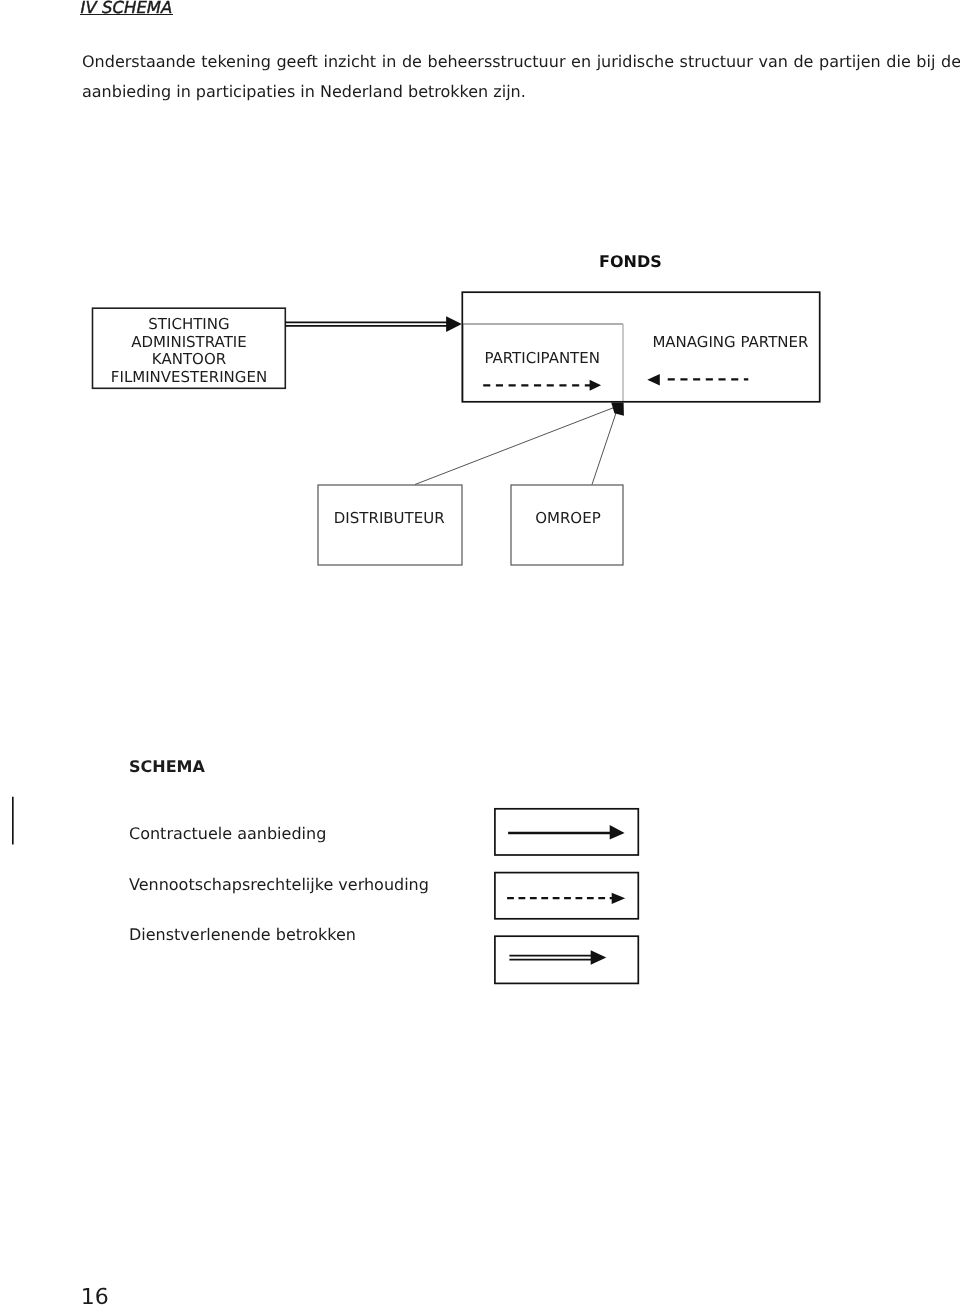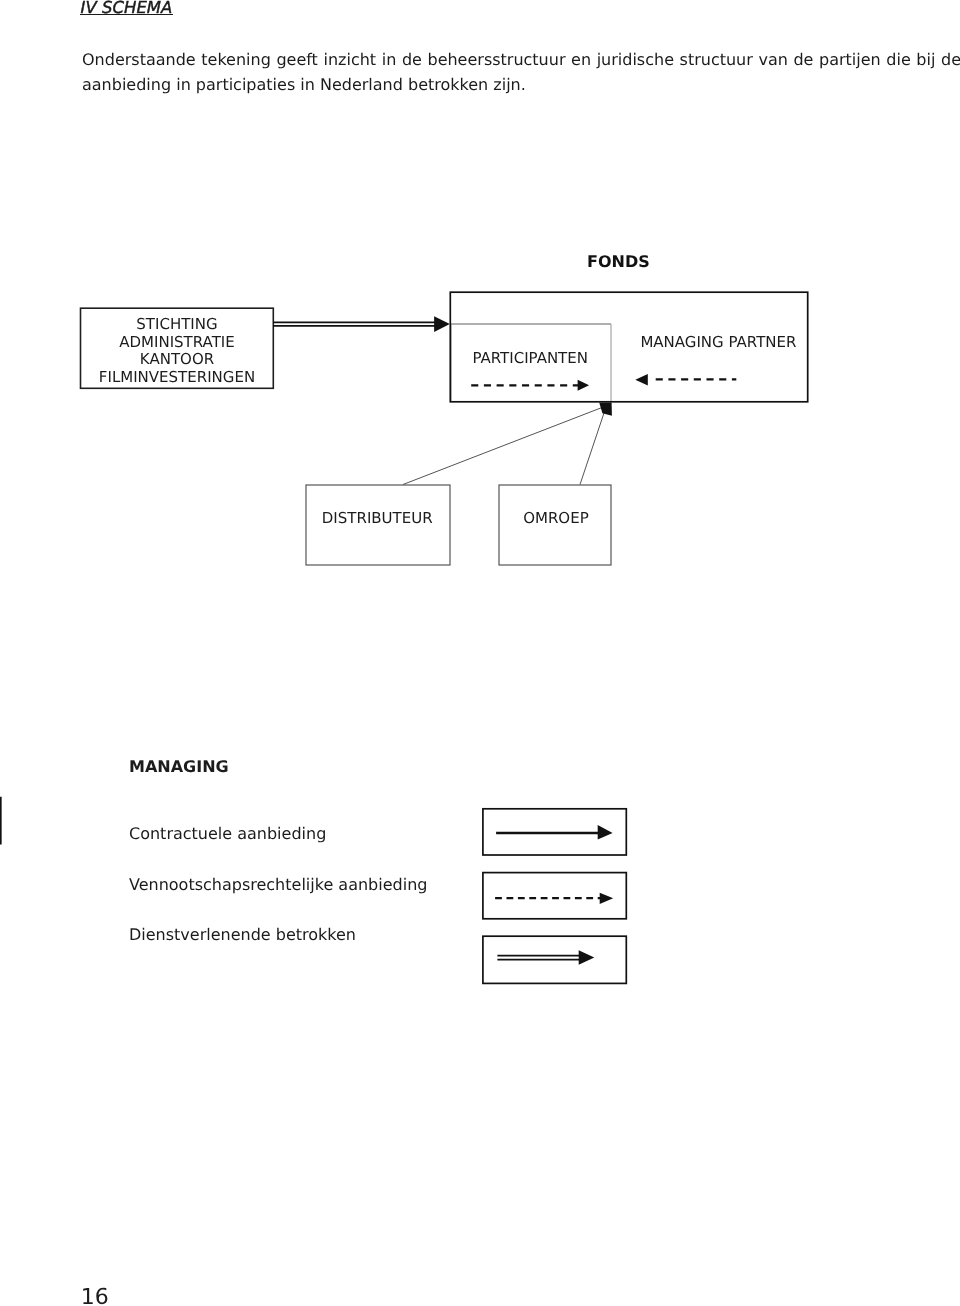--- a/index.html
+++ b/index.html
@@ -5,24 +5,24 @@
 <style>
   html,body{margin:0;padding:0;background:#ffffff;}
   body{width:960px;height:1306px;position:relative;overflow:hidden;
        font-family:"DejaVu Sans",sans-serif;color:#1c1c1c;-webkit-font-smoothing:antialiased;text-rendering:geometricPrecision;}
   .page{position:absolute;left:0;top:0;width:960px;height:1306px;will-change:opacity;transform:translateZ(0);}
 
   #heading{position:absolute;left:80.6px;top:-2px;font-size:16.5px;font-weight:normal;font-style:italic;
            white-space:nowrap;-webkit-text-stroke:0.42px #1c1c1c;}
   #heading-underline{position:absolute;left:80px;top:13.6px;width:93px;height:1.6px;background:#1c1c1c;}
 
-  #intro{position:absolute;left:82px;top:46.5px;width:879px;font-size:16px;line-height:25px;
+  #intro{position:absolute;left:82px;top:46.5px;width:879px;font-size:16px;line-height:30px;
          text-align:justify;margin:0;}
 
-  #diagram-wrap{position:absolute;left:0;top:0;width:764px;height:1010px;}
+  #diagram-wrap{position:absolute;left:12px;top:0;width:764px;height:1010px;}
   svg{display:block;}
   .dtext{font-family:"DejaVu Sans",sans-serif;font-size:15px;fill:#1c1c1c;}
   .btext{font-family:"DejaVu Sans",sans-serif;font-size:16px;font-weight:bold;fill:#111111;}
 
   #legend-title{position:absolute;left:129px;top:757px;font-size:16px;font-weight:bold;white-space:nowrap;}
   .legend-label{position:absolute;left:129px;font-size:16px;white-space:nowrap;}
   #ll0{top:824px;}
   #ll1{top:875px;}
   #ll2{top:925px;}
 
@@ -105,19 +105,19 @@
       <g>
         <line x1="497.4" y1="955.6" x2="582" y2="955.6" stroke="#111111" stroke-width="1.7"></line>
         <line x1="497.4" y1="959.6" x2="582" y2="959.6" stroke="#111111" stroke-width="1.7"></line>
         <polygon points="578.7,950.2 594.3,957.6 578.7,964.7" fill="#111111"></polygon>
       </g>
 
       <line x1="0.8" y1="796.8" x2="0.8" y2="844.4" stroke="#111111" stroke-width="1.7"></line>
     </svg>
   </div>
 
-  <div id="legend-title">MANAGING</div>
+  <div id="legend-title">SCHEMA</div>
   <div class="legend-label" id="ll0">Contractuele aanbieding</div>
-  <div class="legend-label" id="ll1">Vennootschapsrechtelijke aanbieding</div>
+  <div class="legend-label" id="ll1">Vennootschapsrechtelijke verhouding</div>
   <div class="legend-label" id="ll2">Dienstverlenende betrokken</div>
 
   <div id="pagenum">16</div>
 </div>
 
 </body></html>

